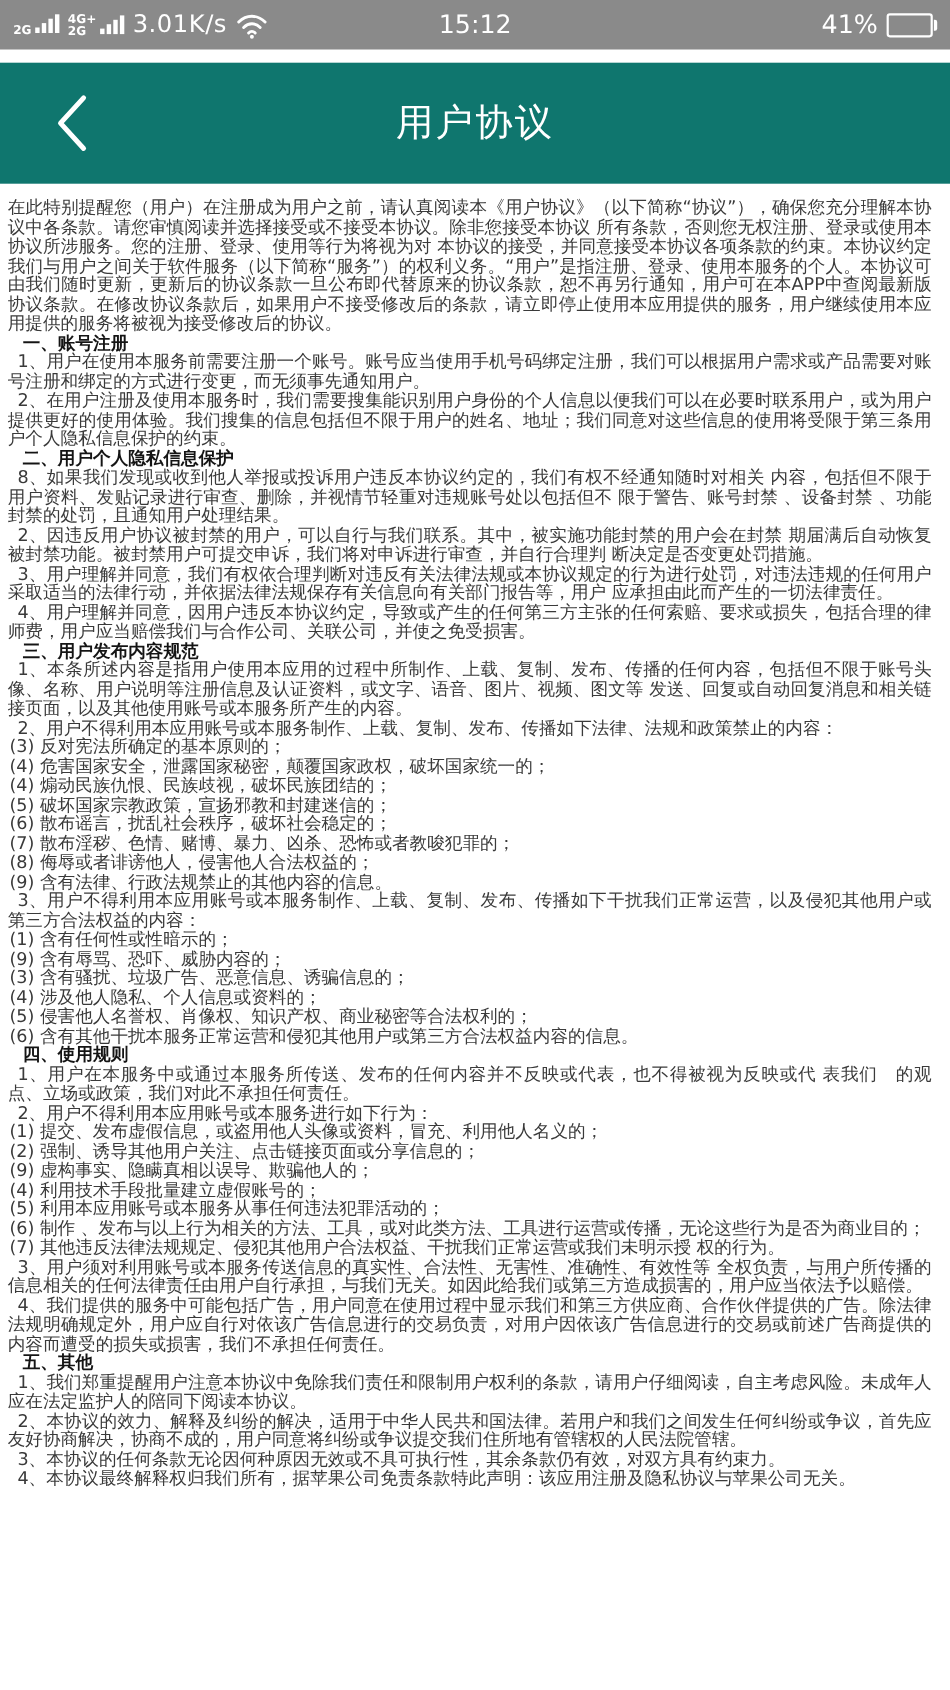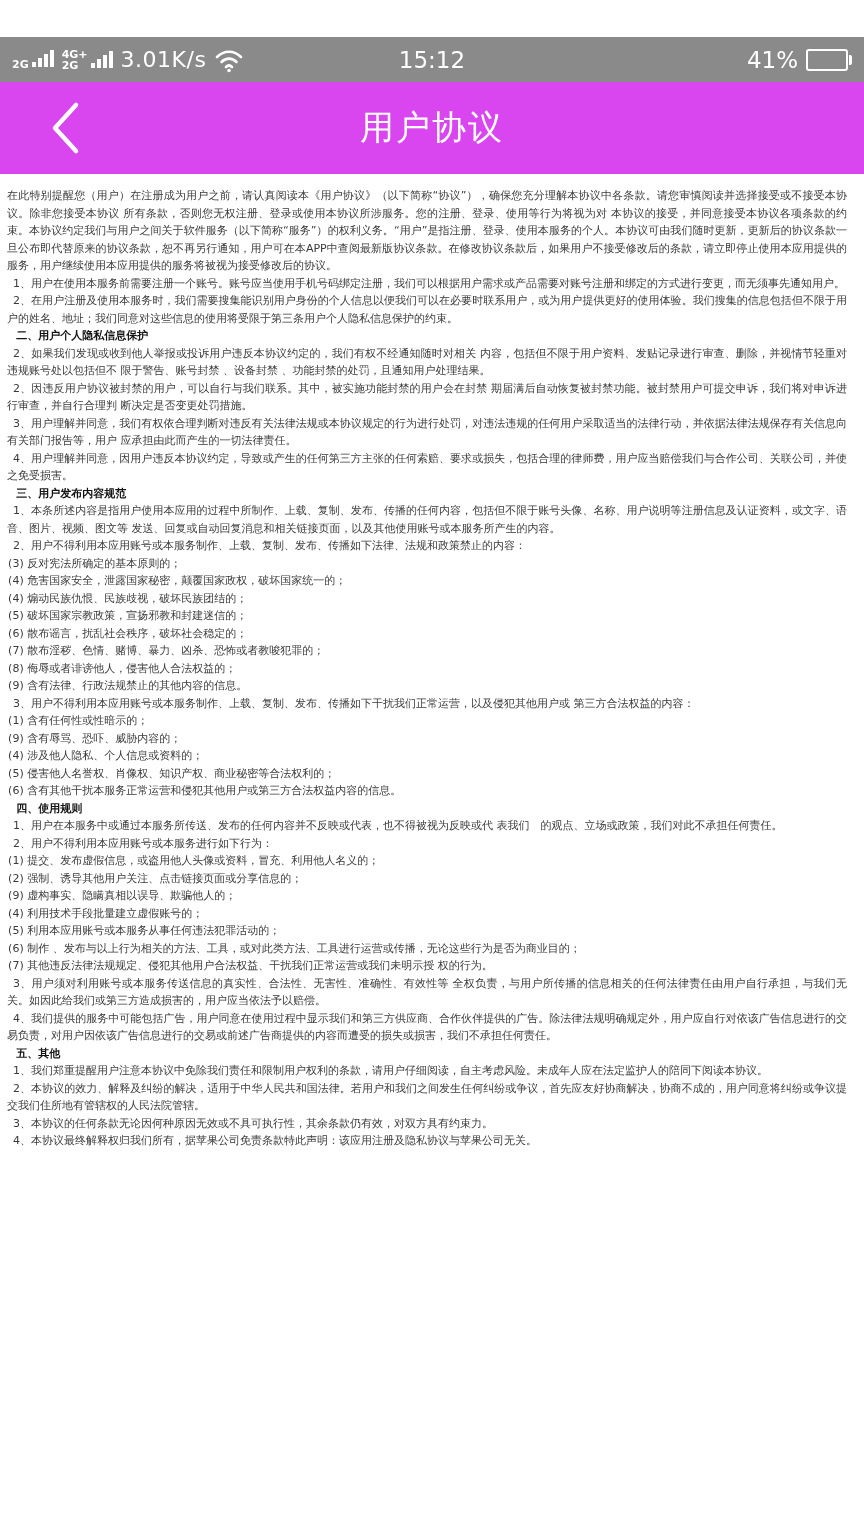--- a/index.html
+++ b/index.html
@@ -7,21 +7,21 @@
     width: 864px; height: 1536px;
     background: #ffffff;
     font-family: "DejaVu Sans", "Liberation Sans", sans-serif;
     position: relative; overflow: hidden;
   }
 
   
   .statusbar {
     height: 45px; background: #8a8a8a; color: #ffffff;
     display: flex; align-items: center; padding: 0 12px;
-    position: relative; box-sizing: border-box; margin-top: 37px;
+    position: relative; box-sizing: border-box;
   }
   .sb-left { display: flex; align-items: center; gap: 8px; }
   .sig-cluster { display: flex; align-items: flex-end; gap: 3px; }
   .sig-labels { display: flex; flex-direction: column; justify-content: center;
     font-size: 11px; font-weight: bold; line-height: 11px; }
   .bars { display: flex; align-items: flex-end; gap: 2px; padding-bottom: 3px; }
   .bars i { display: block; width: 4px; background: #fff; }
   .bars i:nth-child(1){height:5px} .bars i:nth-child(2){height:9px}
   .bars i:nth-child(3){height:13px} .bars i:nth-child(4){height:17px}
   .sb-speed { font-size: 22px; letter-spacing: 0.5px; }
@@ -34,36 +34,37 @@
   .battery { display: flex; align-items: center; }
   .batt-body {
     width: 42px; height: 22px; border: 2px solid #fff; border-radius: 3px;
     padding: 2px; box-sizing: border-box;
   }
   .batt-fill { height: 100%; width: 40%; background: #fff; }
   .batt-tip { width: 3px; height: 10px; background: #fff; border-radius: 0 2px 2px 0; margin-left: 1px; }
 
   
   .header {
-    height: 92px; background: #d946ef; color: #ffffff;
+    height: 110px; background: #0f766e; color: #ffffff;
     display: flex; align-items: center; justify-content: center;
     position: relative;
+    margin-top: 12px;
   }
   .back-btn {
     position: absolute; left: 48px; top: 50%; transform: translateY(-50%);
     width: 36px; height: 56px; display: flex; align-items: center; cursor: pointer;
     background: none; border: none; padding: 0;
   }
   .header-title { font-size: 34px; font-weight: 400; letter-spacing: 2px; }
 
   
   .content {
     padding: 13px 17px 0 7px;
     color: #3a3a3a;
-    font-size: 11px; line-height: 17.5px;
+    font-size: 16px; line-height: 17.5px;
   }
   .blk { text-align: justify; }
   .blk-intro   { text-indent: 0; }
   .blk-heading { font-weight: 700; color: #141414; text-indent: 0.85em; }
   .blk-para    { text-indent: 0.55em; }
   .blk-item    { text-indent: 0.1em; }
 </style>
 </head>
 <body>
 
@@ -118,41 +119,43 @@
   <button class="back-btn">
     <svg width="34" height="56" viewBox="0 0 34 56">
       <polyline points="28,5 7,28 28,51" fill="none" stroke="#ffffff" stroke-width="4.5" stroke-linecap="round" stroke-linejoin="round"></polyline>
     </svg>
   </button>
   <div class="header-title">用户协议</div>
 </div>
 
 <div class="content">
     <div class="blk blk-intro">在此特别提醒您（用户）在注册成为用户之前，请认真阅读本《用户协议》（以下简称“协议”），确保您充分理解本协议中各条款。请您审慎阅读并选择接受或不接受本协议。除非您接受本协议 所有条款，否则您无权注册、登录或使用本协议所涉服务。您的注册、登录、使用等行为将视为对 本协议的接受，并同意接受本协议各项条款的约束。本协议约定我们与用户之间关于软件服务（以下简称“服务”）的权利义务。“用户”是指注册、登录、使用本服务的个人。本协议可由我们随时更新，更新后的协议条款一旦公布即代替原来的协议条款，恕不再另行通知，用户可在本APP中查阅最新版协议条款。在修改协议条款后，如果用户不接受修改后的条款，请立即停止使用本应用提供的服务，用户继续使用本应用提供的服务将被视为接受修改后的协议。</div>
+    <div class="blk blk-heading">一、账号注册</div>
     <div class="blk blk-para">1、用户在使用本服务前需要注册一个账号。账号应当使用手机号码绑定注册，我们可以根据用户需求或产品需要对账号注册和绑定的方式进行变更，而无须事先通知用户。</div>
     <div class="blk blk-para">2、在用户注册及使用本服务时，我们需要搜集能识别用户身份的个人信息以便我们可以在必要时联系用户，或为用户提供更好的使用体验。我们搜集的信息包括但不限于用户的姓名、地址；我们同意对这些信息的使用将受限于第三条用户个人隐私信息保护的约束。</div>
     <div class="blk blk-heading">二、用户个人隐私信息保护</div>
-    <div class="blk blk-para">2、如果我们发现或收到他人举报或投诉用户违反本协议约定的，我们有权不经通知随时对相关 内容，包括但不限于用户资料、发贴记录进行审查、删除，并视情节轻重对违规账号处以包括但不 限于警告、账号封禁 、设备封禁 、功能封禁的处罚，且通知用户处理结果。</div>
+    <div class="blk blk-para">8、如果我们发现或收到他人举报或投诉用户违反本协议约定的，我们有权不经通知随时对相关 内容，包括但不限于用户资料、发贴记录进行审查、删除，并视情节轻重对违规账号处以包括但不 限于警告、账号封禁 、设备封禁 、功能封禁的处罚，且通知用户处理结果。</div>
     <div class="blk blk-para">2、因违反用户协议被封禁的用户，可以自行与我们联系。其中，被实施功能封禁的用户会在封禁 期届满后自动恢复被封禁功能。被封禁用户可提交申诉，我们将对申诉进行审查，并自行合理判 断决定是否变更处罚措施。</div>
     <div class="blk blk-para">3、用户理解并同意，我们有权依合理判断对违反有关法律法规或本协议规定的行为进行处罚，对违法违规的任何用户采取适当的法律行动，并依据法律法规保存有关信息向有关部门报告等，用户 应承担由此而产生的一切法律责任。</div>
     <div class="blk blk-para">4、用户理解并同意，因用户违反本协议约定，导致或产生的任何第三方主张的任何索赔、要求或损失，包括合理的律师费，用户应当赔偿我们与合作公司、关联公司，并使之免受损害。</div>
     <div class="blk blk-heading">三、用户发布内容规范</div>
     <div class="blk blk-para">1、本条所述内容是指用户使用本应用的过程中所制作、上载、复制、发布、传播的任何内容，包括但不限于账号头像、名称、用户说明等注册信息及认证资料，或文字、语音、图片、视频、图文等 发送、回复或自动回复消息和相关链接页面，以及其他使用账号或本服务所产生的内容。</div>
     <div class="blk blk-para">2、用户不得利用本应用账号或本服务制作、上载、复制、发布、传播如下法律、法规和政策禁止的内容：</div>
     <div class="blk blk-item">(3) 反对宪法所确定的基本原则的；</div>
     <div class="blk blk-item">(4) 危害国家安全，泄露国家秘密，颠覆国家政权，破坏国家统一的；</div>
     <div class="blk blk-item">(4) 煽动民族仇恨、民族歧视，破坏民族团结的；</div>
     <div class="blk blk-item">(5) 破坏国家宗教政策，宣扬邪教和封建迷信的；</div>
     <div class="blk blk-item">(6) 散布谣言，扰乱社会秩序，破坏社会稳定的；</div>
     <div class="blk blk-item">(7) 散布淫秽、色情、赌博、暴力、凶杀、恐怖或者教唆犯罪的；</div>
     <div class="blk blk-item">(8) 侮辱或者诽谤他人，侵害他人合法权益的；</div>
     <div class="blk blk-item">(9) 含有法律、行政法规禁止的其他内容的信息。</div>
     <div class="blk blk-para">3、用户不得利用本应用账号或本服务制作、上载、复制、发布、传播如下干扰我们正常运营，以及侵犯其他用户或 第三方合法权益的内容：</div>
     <div class="blk blk-item">(1) 含有任何性或性暗示的；</div>
     <div class="blk blk-item">(9) 含有辱骂、恐吓、威胁内容的；</div>
+    <div class="blk blk-item">(3) 含有骚扰、垃圾广告、恶意信息、诱骗信息的；</div>
     <div class="blk blk-item">(4) 涉及他人隐私、个人信息或资料的；</div>
     <div class="blk blk-item">(5) 侵害他人名誉权、肖像权、知识产权、商业秘密等合法权利的；</div>
     <div class="blk blk-item">(6) 含有其他干扰本服务正常运营和侵犯其他用户或第三方合法权益内容的信息。</div>
     <div class="blk blk-heading">四、使用规则</div>
     <div class="blk blk-para">1、用户在本服务中或通过本服务所传送、发布的任何内容并不反映或代表，也不得被视为反映或代 表我们　的观点、立场或政策，我们对此不承担任何责任。</div>
     <div class="blk blk-para">2、用户不得利用本应用账号或本服务进行如下行为：</div>
     <div class="blk blk-item">(1) 提交、发布虚假信息，或盗用他人头像或资料，冒充、利用他人名义的；</div>
     <div class="blk blk-item">(2) 强制、诱导其他用户关注、点击链接页面或分享信息的；</div>
     <div class="blk blk-item">(9) 虚构事实、隐瞒真相以误导、欺骗他人的；</div>
     <div class="blk blk-item">(4) 利用技术手段批量建立虚假账号的；</div>

